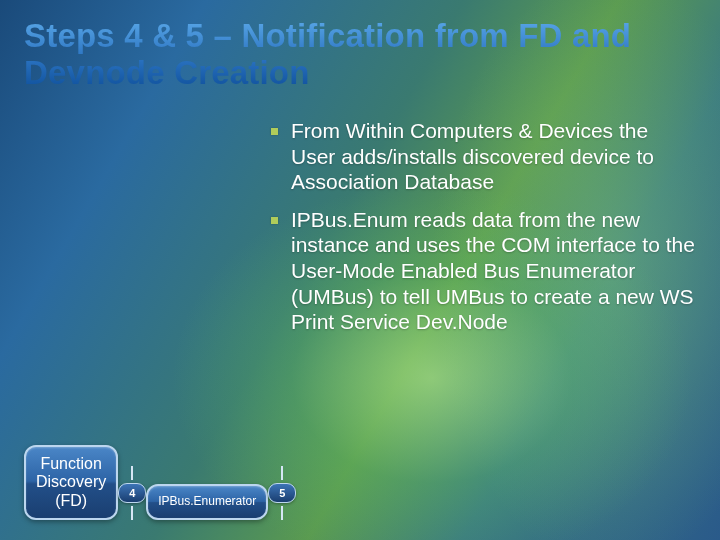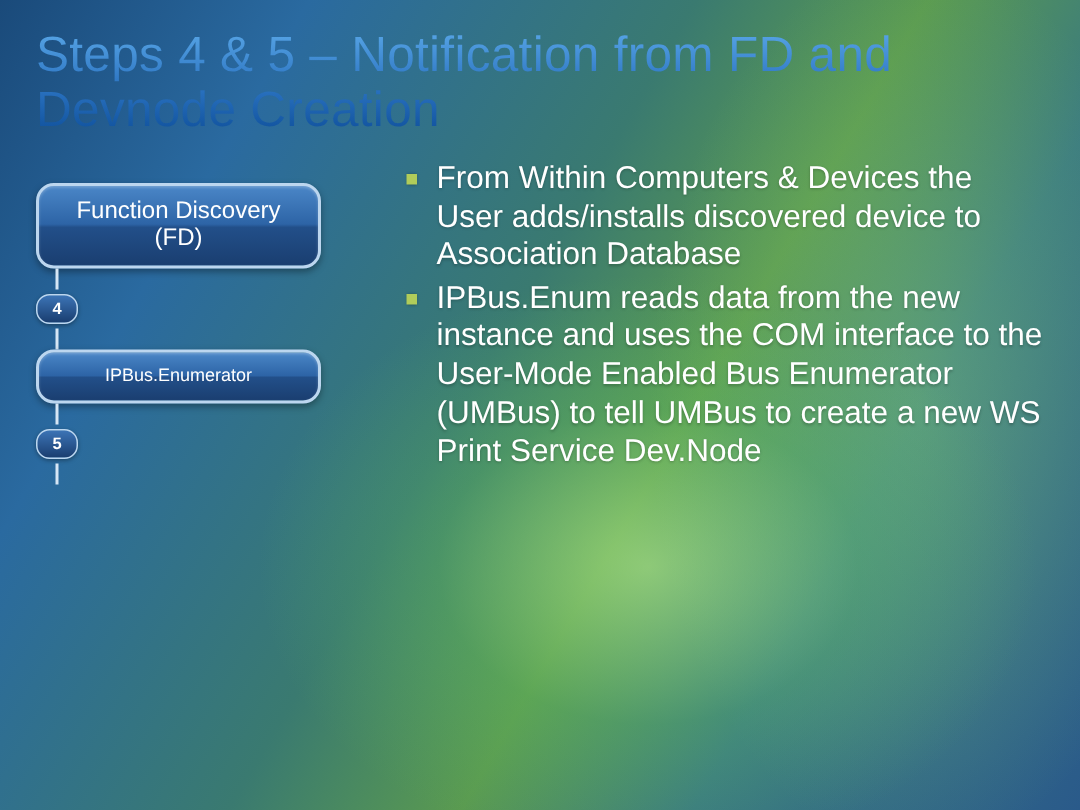--- a/index.html
+++ b/index.html
@@ -10,34 +10,34 @@
       radial-gradient(ellipse 400px 300px at 60% 70%, rgba(200,255,150,0.5) 0%, rgba(100,200,100,0.25) 35%, transparent 65%),
       radial-gradient(ellipse 300px 500px at 85% 50%, rgba(150,220,120,0.35) 0%, transparent 60%),
       linear-gradient(120deg, #1a4a7a 0%, #2a6aa0 20%, #3a7a70 45%, #5a9a50 60%, #3a7a80 75%, #2a5a8a 100%);
     position: relative;
     color: #fff;
   }
   .slide { width: 100%; height: 100%; padding: 18px 24px 20px 24px; display: flex; flex-direction: column; }
   .title {
     font-size: 33px;
     line-height: 1.12;
-    font-weight: 400;
+    font-weight: 700;
     background: linear-gradient(180deg, #5aa8e8 0%, #2a72c0 55%, #0d4e99 100%);
     -webkit-background-clip: text;
     background-clip: text;
     color: transparent;
     margin-bottom: 12px;
     letter-spacing: 0.2px;
   }
   .content { flex: 1; display: flex; gap: 18px; }
   .diagram {
     width: 225px;
     display: flex;
-    flex-direction: column;
-    align-items: flex-start;
+    flex-direction: row;
+    align-items: flex-end;
     padding-top: 18px;
   }
   .node {
     width: 190px;
     min-height: 50px;
     border-radius: 12px;
     border: 2px solid #bcd6ef;
     background: linear-gradient(180deg, #4a86c7 0%, #2d64a6 48%, #224f89 52%, #1a3e70 100%);
     color: #fff;
     font-size: 16px;
@@ -84,20 +84,21 @@
   }
   .bullets ul { list-style: none; }
   .bullets li {
     position: relative;
     padding-left: 24px;
     font-size: 21px;
     line-height: 1.22;
     color: #ffffff;
     margin-bottom: 3px;
     text-shadow: 0 1px 2px rgba(0,0,0,0.25);
+    margin-top: 12px;
   }
   .bullets li::before {
     content: "";
     position: absolute;
     left: 4px;
     top: 10px;
     width: 7px;
     height: 7px;
     background: #b0cc5a;
     box-shadow: 0 0 2px rgba(0,0,0,0.3);

